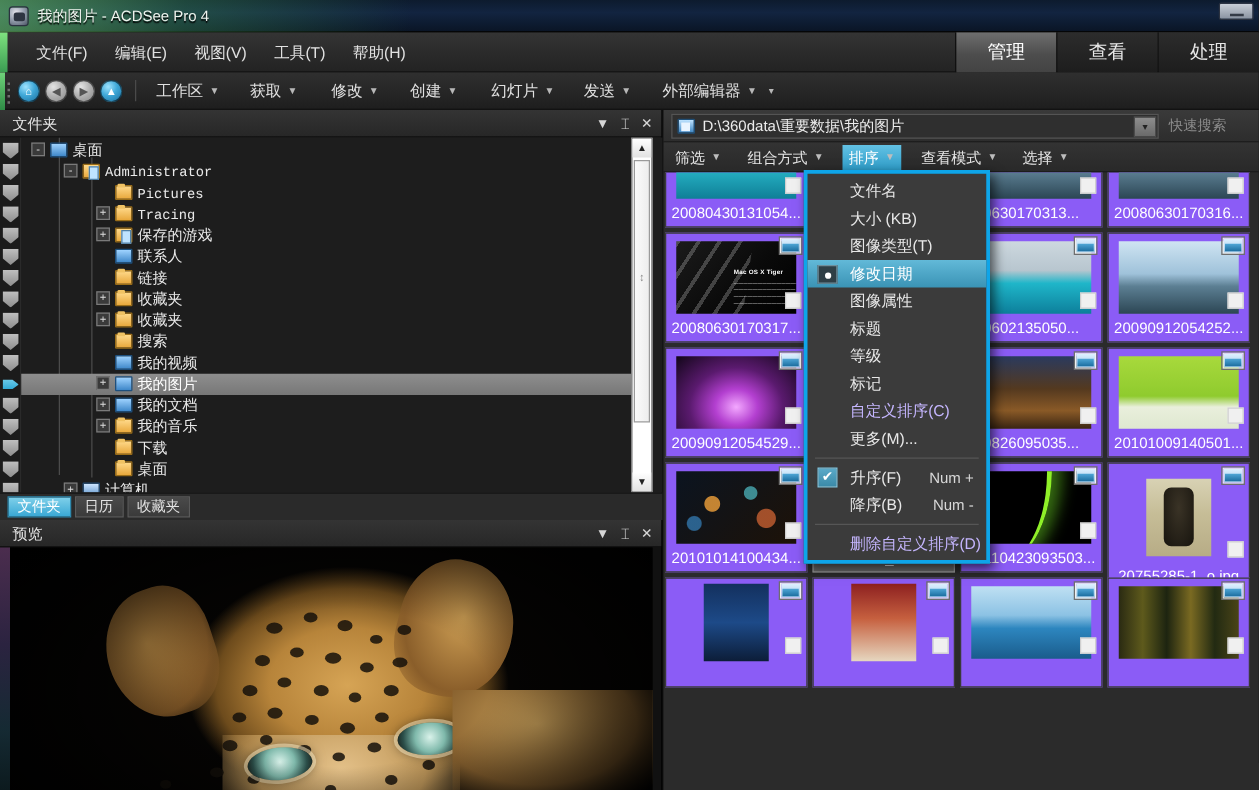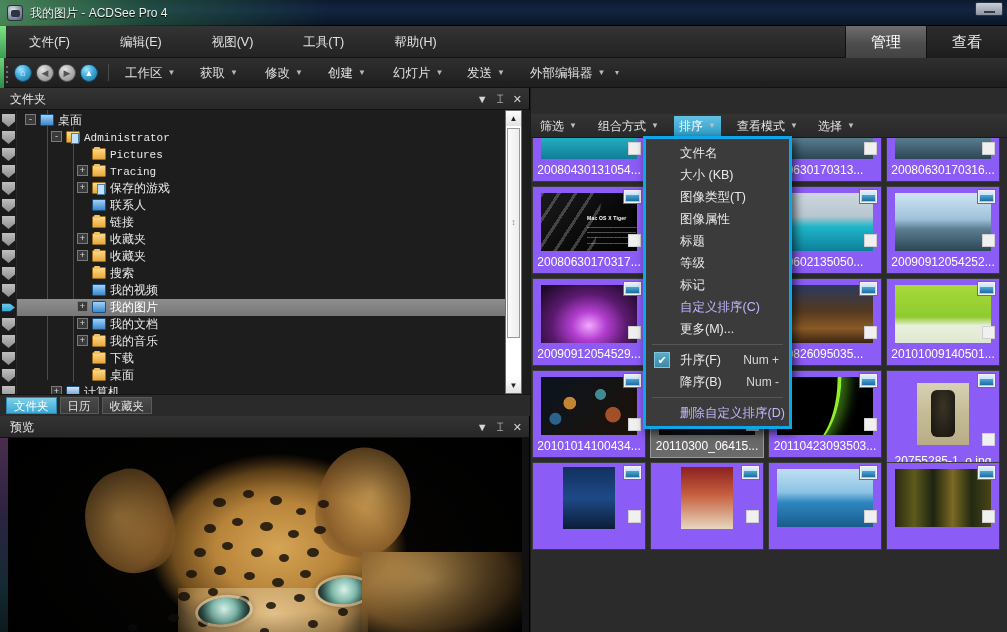--- a/index.html
+++ b/index.html
@@ -54,21 +54,21 @@
   
   .menubar {
     position: absolute; left: 0; top: 26px; width: 1007px; height: 32px;
     background: linear-gradient(180deg,#343434 0%,#2b2b2b 50%,#232323 100%);
     border-bottom: 1px solid #141414;
   }
   .menubar .leftglow{
     position:absolute; left:0; top:0; width:6px; height:32px;
     background: linear-gradient(180deg,#7fe27f,#3a9c52);
   }
-  .menu-items { position: absolute; left: 18px; top: 0; height: 32px; display: flex; align-items: center; gap: 28px; }
+  .menu-items { position: absolute; left: 18px; top: 0; height: 32px; display: flex; align-items: center; }
   .menu-item {
     padding: 4px 11px; font-size: 12.5px; color: #e2e2e2; cursor: default;
     white-space: nowrap;
   }
 
   
   .mode-tabs { position: absolute; right: 0; top: 0; height: 42px; display: flex; }
   .mode-tab {
     width: 81px; height: 32px; line-height: 32px; text-align: center;
     font-size: 15px; color: #e9e9e9;
@@ -430,20 +430,21 @@
     <div class="menu-items">
       <div class="menu-item">文件(F)</div>
       <div class="menu-item">编辑(E)</div>
       <div class="menu-item">视图(V)</div>
       <div class="menu-item">工具(T)</div>
       <div class="menu-item">帮助(H)</div>
     </div>
     <div class="mode-tabs">
       <div class="mode-tab active">管理</div>
       <div class="mode-tab">查看</div>
+      <div class="mode-tab">处理</div>
     </div>
   </div>
 
   <div class="toolbar">
     <div class="leftglow"></div>
     <div class="grip">
         <i></i>
         <i></i>
         <i></i>
         <i></i>
@@ -585,20 +586,28 @@
         <div class="eyeL"></div>
         <div class="eyeR"></div>
         <div class="shoulder"></div>
         <div class="vig"></div>
       </div>
     </div>
   </div>
 
   <div class="right">
 
+    <div class="addrbar">
+      <div class="addr-box">
+        <span class="addr-ico"></span>
+        <span class="addr-text">D:\360data\重要数据\我的图片</span>
+        <span class="addr-drop">▼</span>
+      </div>
+      <div class="qsearch">快速搜索</div>
+    </div>
 
     <div class="opsbar">
       <div class="ops-item" style="left:4px;"><span>筛选</span><span class="caret">▼</span></div>
       <div class="ops-item" style="left:62px;"><span>组合方式</span><span class="caret">▼</span></div>
       <div class="ops-item active" style="left:143px;"><span>排序</span><span class="caret">▼</span></div>
       <div class="ops-item" style="left:201px;"><span>查看模式</span><span class="caret">▼</span></div>
       <div class="ops-item" style="left:282px;"><span>选择</span><span class="caret">▼</span></div>
     </div>
 
     <div class="grid" id="thumb-grid">
@@ -742,20 +751,21 @@
           <div class="badge-type"></div>
           <div class="chk"></div>
         </div>
       </div>
   </div>
 
   <div class="sortmenu" id="sort-menu">
       <div class="smrow"><span>文件名</span></div>
       <div class="smrow"><span>大小 (KB)</span></div>
       <div class="smrow"><span>图像类型(T)</span></div>
+      <div class="smrow sel"><span class="radio"></span><span>修改日期</span></div>
       <div class="smrow"><span>图像属性</span></div>
       <div class="smrow"><span>标题</span></div>
       <div class="smrow"><span>等级</span></div>
       <div class="smrow"><span>标记</span></div>
       <div class="smrow disabled"><span>自定义排序(C)</span></div>
       <div class="smrow"><span>更多(M)...</span></div>
       <div class="smsep"></div>
       <div class="smrow"><span class="checkmk">✔</span><span>升序(F)</span><span class="shortcut">Num +</span></div>
       <div class="smrow"><span>降序(B)</span><span class="shortcut">Num -</span></div>
       <div class="smsep"></div>

